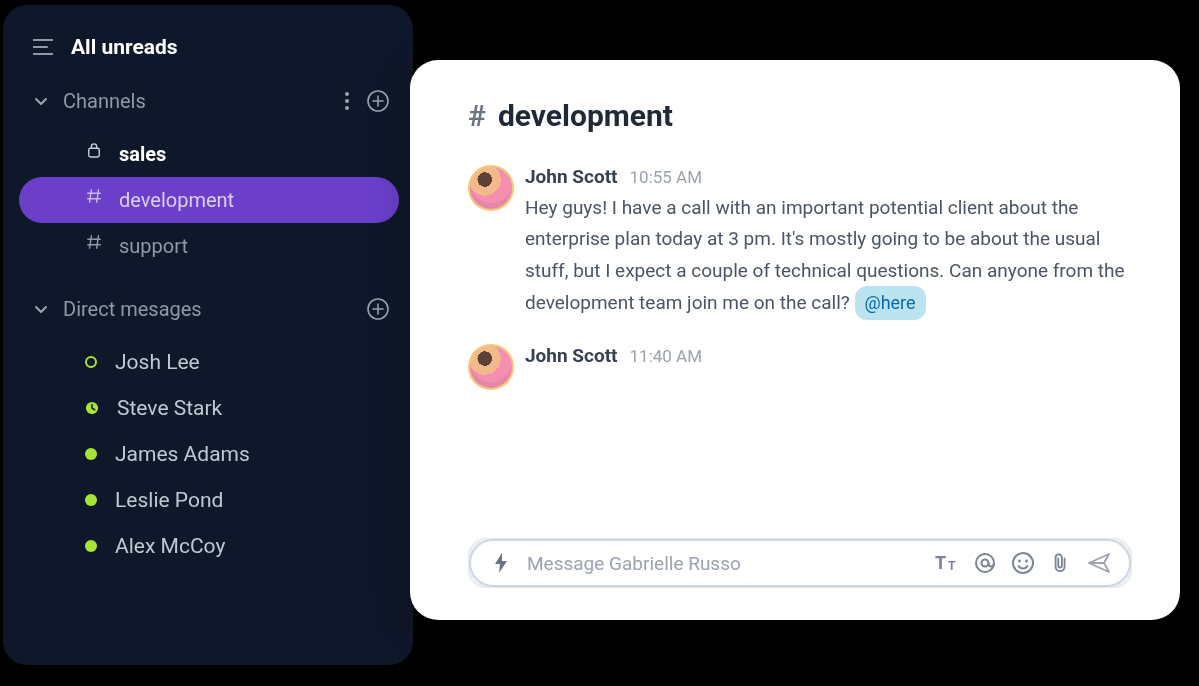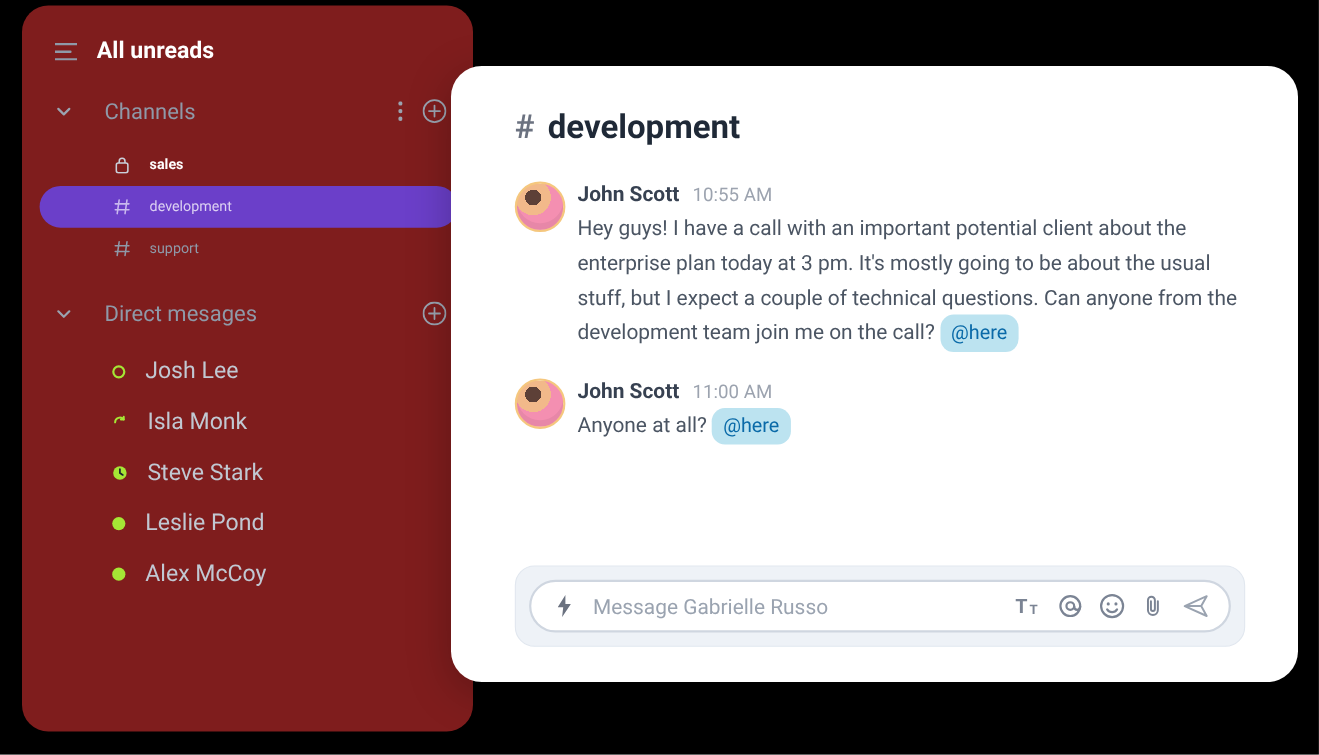--- a/index.html
+++ b/index.html
@@ -1,25 +1,25 @@
 <!DOCTYPE html>
 <html><head>
   <meta charset="utf-8">
   <style>
     * { box-sizing: border-box; margin: 0; padding: 0; font-family: -apple-system, BlinkMacSystemFont, "Segoe UI", Roboto, Helvetica, Arial, sans-serif; }
     body { background: #000; width: 1199px; height: 686px; position: relative; overflow: hidden; }
 
     
     .sidebar {
       position: absolute;
-      left: 20px;
+      left: 3px;
       top: 5px;
       width: 410px;
       height: 660px;
-      background: #7f1d1d;
+      background: #0f172a;
       border-radius: 24px;
       padding: 30px 18px 20px 30px;
       color: #b8c0cc;
     }
     .all-unreads-row {
       display: flex;
       align-items: center;
       gap: 18px;
       margin-bottom: 30px;
     }
@@ -34,31 +34,31 @@
       font-weight: 700;
     }
     .section-header {
       display: flex;
       align-items: center;
       gap: 14px;
       margin-bottom: 18px;
       padding-right: 6px;
     }
     .section-header .chev { width: 16px; flex-shrink: 0; }
-    .section-title { font-size: 20px; color: #8f99a8; flex: 1; font-weight: 400; margin-left: 15px; }
+    .section-title { font-size: 20px; color: #8f99a8; flex: 1; font-weight: 400; }
     .section-actions { display: flex; align-items: center; gap: 18px; }
     .kebab svg, .plus svg, .chev svg { display:block; }
 
     .channel-list { margin-left: 0; margin-bottom: 28px; }
     .channel-item {
       display: flex;
-      align-items: flex-end;
+      align-items: flex-start;
       gap: 16px;
       padding: 11px 18px 11px 52px;
-      font-size: 13px;
+      font-size: 20px;
       color: #8f99a8;
       border-radius: 999px;
       cursor: pointer;
     }
     .channel-item.bold .label { color: #fff; font-weight: 700; }
     .channel-item.active { background: #6b3fc9; color: #d6c8f0; }
     .channel-item.active .label { color: #dcd0f2; }
     .channel-item.active .hash { color: #c9b8ee; }
     .channel-item .ic { width: 18px; display:flex; justify-content:center; color:#8f99a8; flex-shrink:0;}
     .channel-item.bold .ic { color:#c9d0da; }
@@ -129,21 +129,20 @@
       border-radius: 12px;
       font-size: 18px;
       display: inline-block;
     }
 
     
     .composer-wrap {
       margin-top: auto;
       background: #eef2f7;
       border-radius: 18px;
-      padding: 12px;
       border: 1px solid #e1e7ef;
     }
     .composer {
       background: #fff;
       border: 2px solid #cfd6e0;
       border-radius: 999px;
       display: flex;
       align-items: center;
       padding: 10px 18px;
       gap: 14px;
@@ -245,34 +244,29 @@
   </div>
 
   <div class="dm-list">
     <div class="dm-item">
       <span class="status-ring"></span>
       <span>Josh Lee</span>
     </div>
     <div class="dm-item">
       <span class="status-icon">
         <svg viewBox="0 0 16 16" width="14" height="14">
-            <path d="M3 8a5 5 0 019-3" stroke="#a5e635" stroke-width="2" fill="none" stroke-linecap="round"></path>
-            <path d="M12 2v3h-3" stroke="#a5e635" stroke-width="2" fill="none" stroke-linecap="round" stroke-linejoin="round"></path>
-          </svg>
-      </span>
-      <span>Isla Monk</span>
-    </div>
-    <div class="dm-item">
-      <span class="status-icon">
-        <svg viewBox="0 0 16 16" width="14" height="14">
             <path d="M8 1a7 7 0 100 14A7 7 0 008 1z" fill="#a5e635"></path>
             <path d="M8 4v4l3 2" stroke="#1a2230" stroke-width="1.8" fill="none" stroke-linecap="round"></path>
           </svg>
       </span>
       <span>Steve Stark</span>
+    </div>
+    <div class="dm-item">
+      <span class="status-dot status-filled"></span>
+      <span>James Adams</span>
     </div>
     <div class="dm-item">
       <span class="status-dot status-filled"></span>
       <span>Leslie Pond</span>
     </div>
     <div class="dm-item">
       <span class="status-dot status-filled"></span>
       <span>Alex McCoy</span>
     </div>
   </div>
@@ -298,25 +292,21 @@
         <span class="mention">@here</span>
       </div>
     </div>
   </div>
 
   <div class="msg">
     <div class="avatar"></div>
     <div class="msg-body">
       <div class="msg-head">
         <span class="msg-user">John Scott</span>
-        <span class="msg-time">11:00 AM</span>
-      </div>
-      <div class="msg-text">
-        <span>Anyone at all?</span>
-        <span class="mention">@here</span>
+        <span class="msg-time">11:40 AM</span>
       </div>
     </div>
   </div>
 
   <div class="composer-wrap">
     <div class="composer">
       <span class="bolt ic-btn">
         <svg viewBox="0 0 12 20" width="12" height="20">
             <path d="M7 0L0 11h5l-1 9 8-12H7l0-8z" fill="#6b7280"></path>
           </svg>

